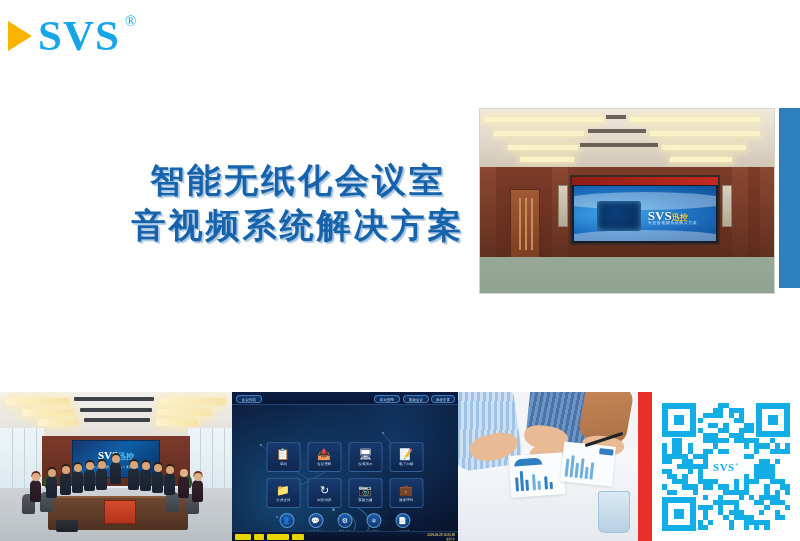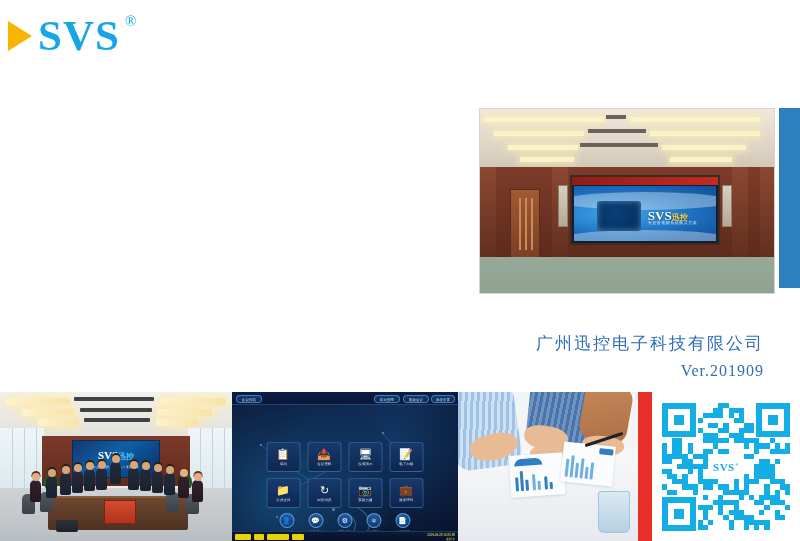--- a/index.html
+++ b/index.html
@@ -510,25 +510,25 @@
       
       
       
       
       
       
       
     </div>
   </div>
 
-
-  <div id="company-block">
-    <div class="company">广州迅控电子科技有限公司</div>
-    <div class="version">Ver.201909</div>
+  <div id="title-block">
+    <div class="line">智能无纸化会议室</div>
+    <div class="line">音视频系统解决方案</div>
   </div>
+
 
   <div id="bottom-strip">
 
     <div class="bs-panel" id="panel-photo-room">
       <div class="pr-ceiling">
         <div class="pr-cove" style="left:6px;  top:6px;  width:64px;"></div>
         <div class="pr-cove" style="left:160px;top:6px;  width:66px;"></div>
         <div class="pr-cove" style="left:22px; top:17px; width:52px;"></div>
         <div class="pr-cove" style="left:158px;top:17px; width:54px;"></div>
         <div class="pr-cove" style="left:38px; top:27px; width:40px;"></div>

